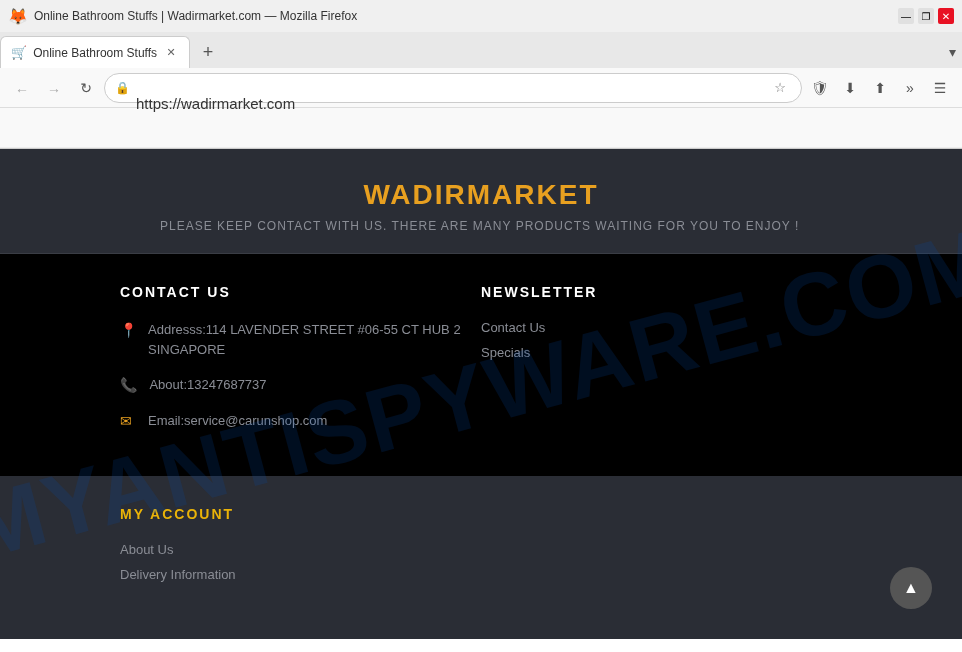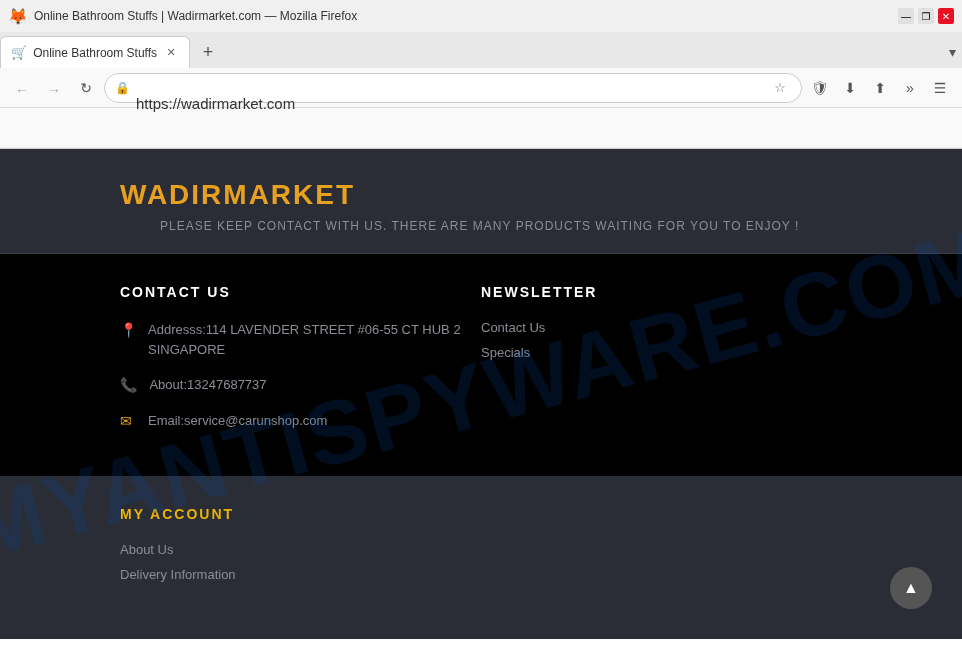--- a/index.html
+++ b/index.html
@@ -218,20 +218,21 @@
       padding-left: 120px;
       padding-right: 120px;
       border-bottom: 1px solid #3a3d45;
     }
     .footer-brand {
       font-size: 28px;
       font-weight: bold;
       color: #e8a020;
       letter-spacing: 2px;
       margin-bottom: 8px;
+      text-align: center;
     }
     .footer-tagline {
       font-size: 12px;
       color: #8a8d95;
       letter-spacing: 1px;
       margin-left: 40px;
     }
 
     .footer-main {
       background: #000000;

